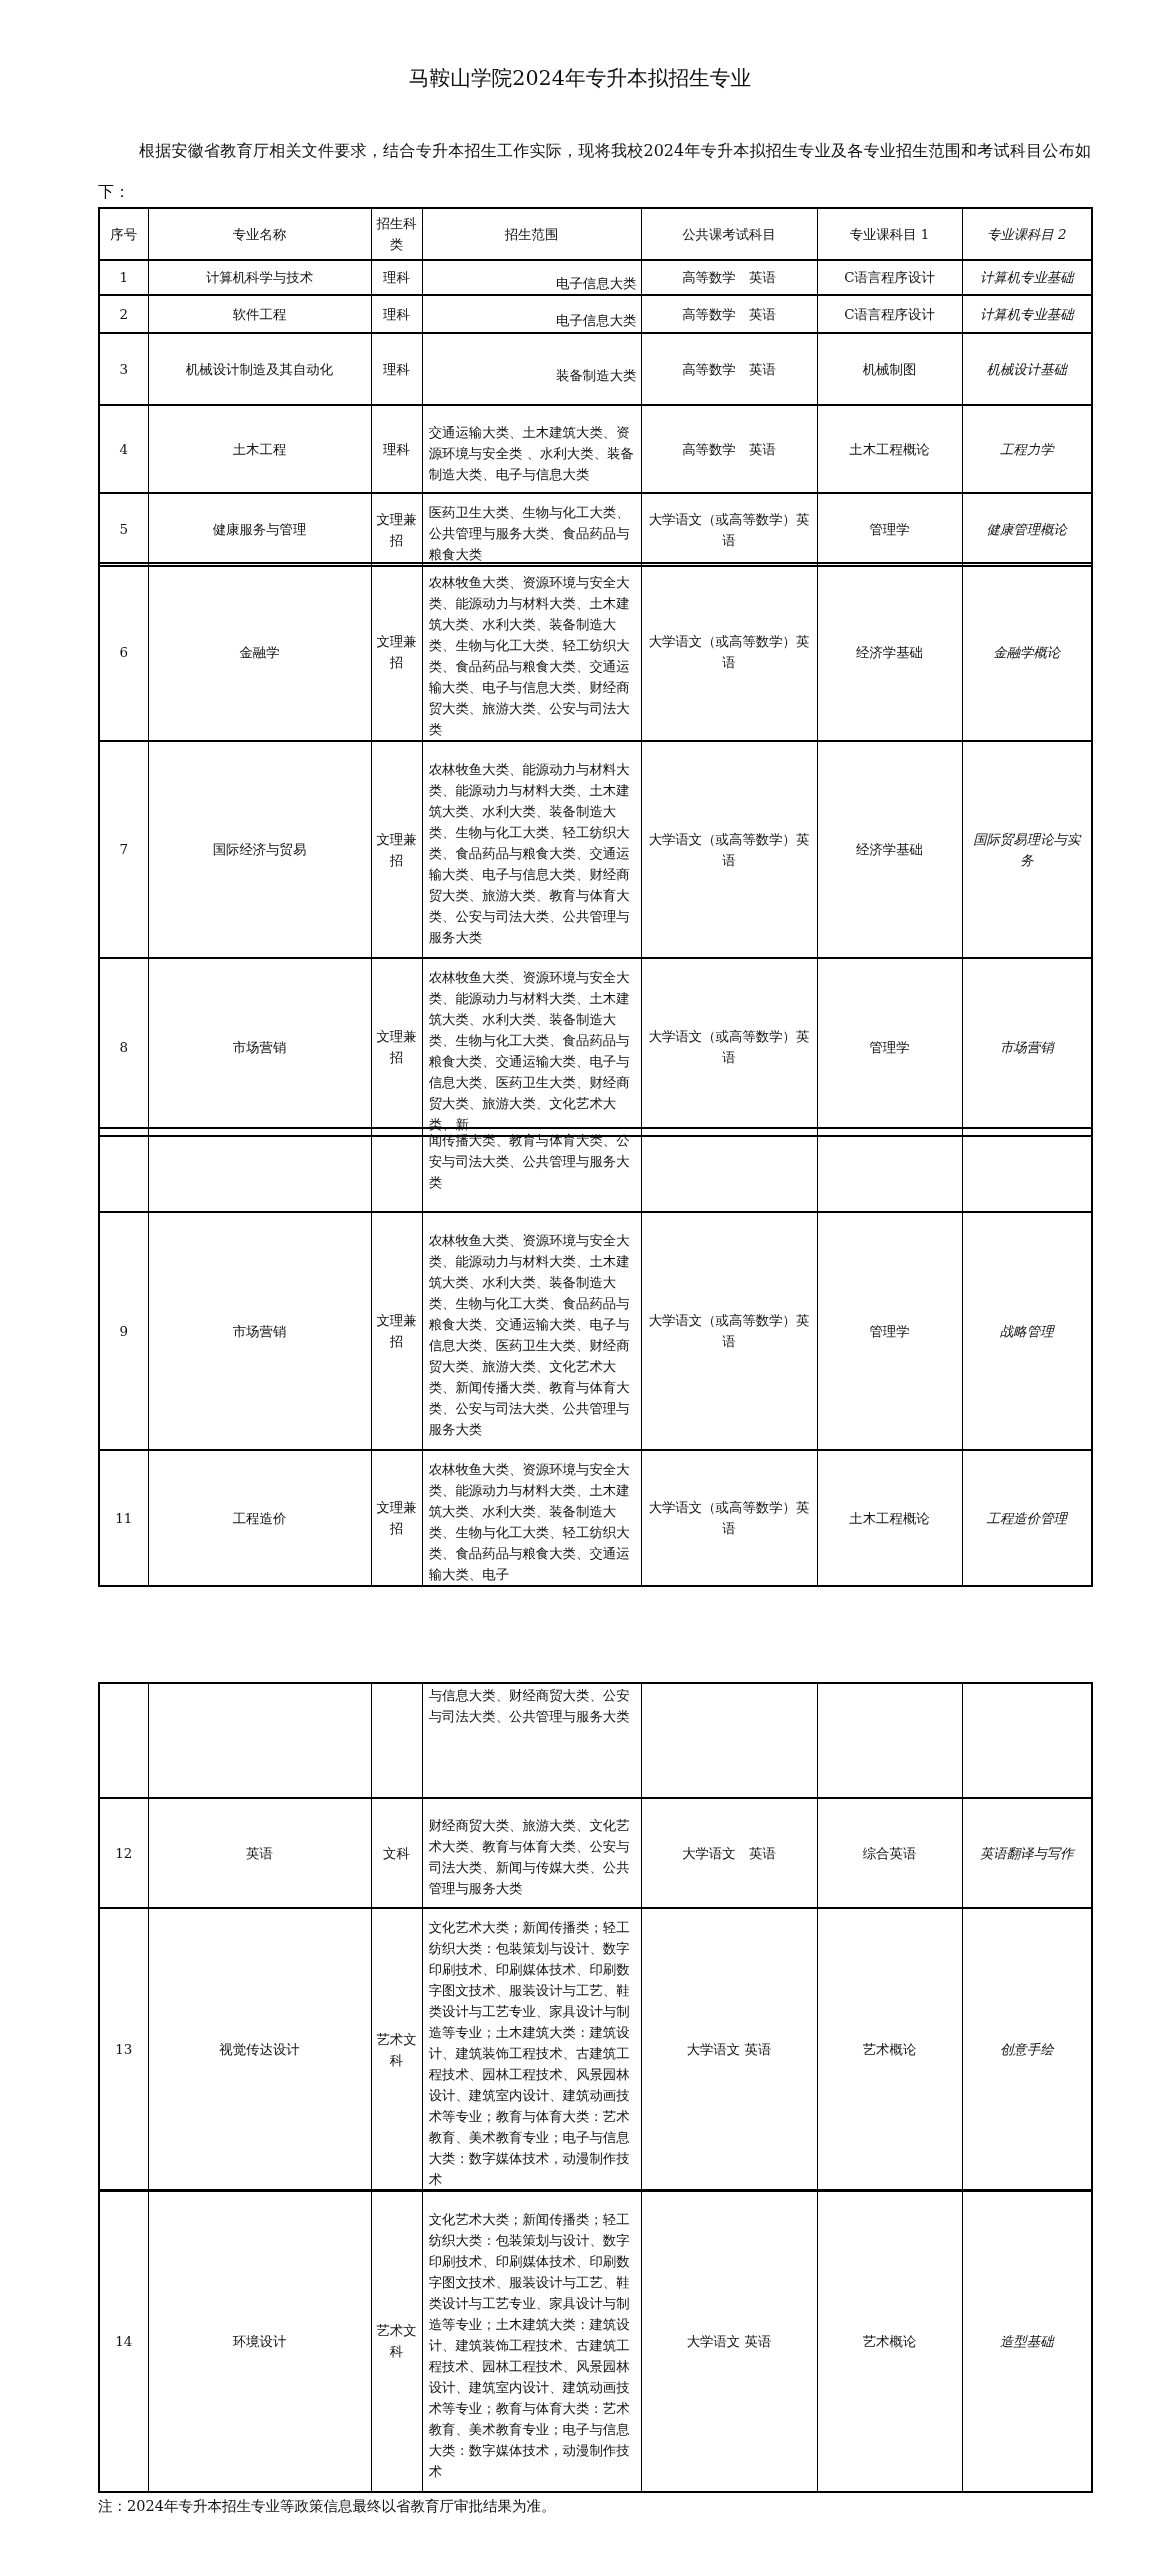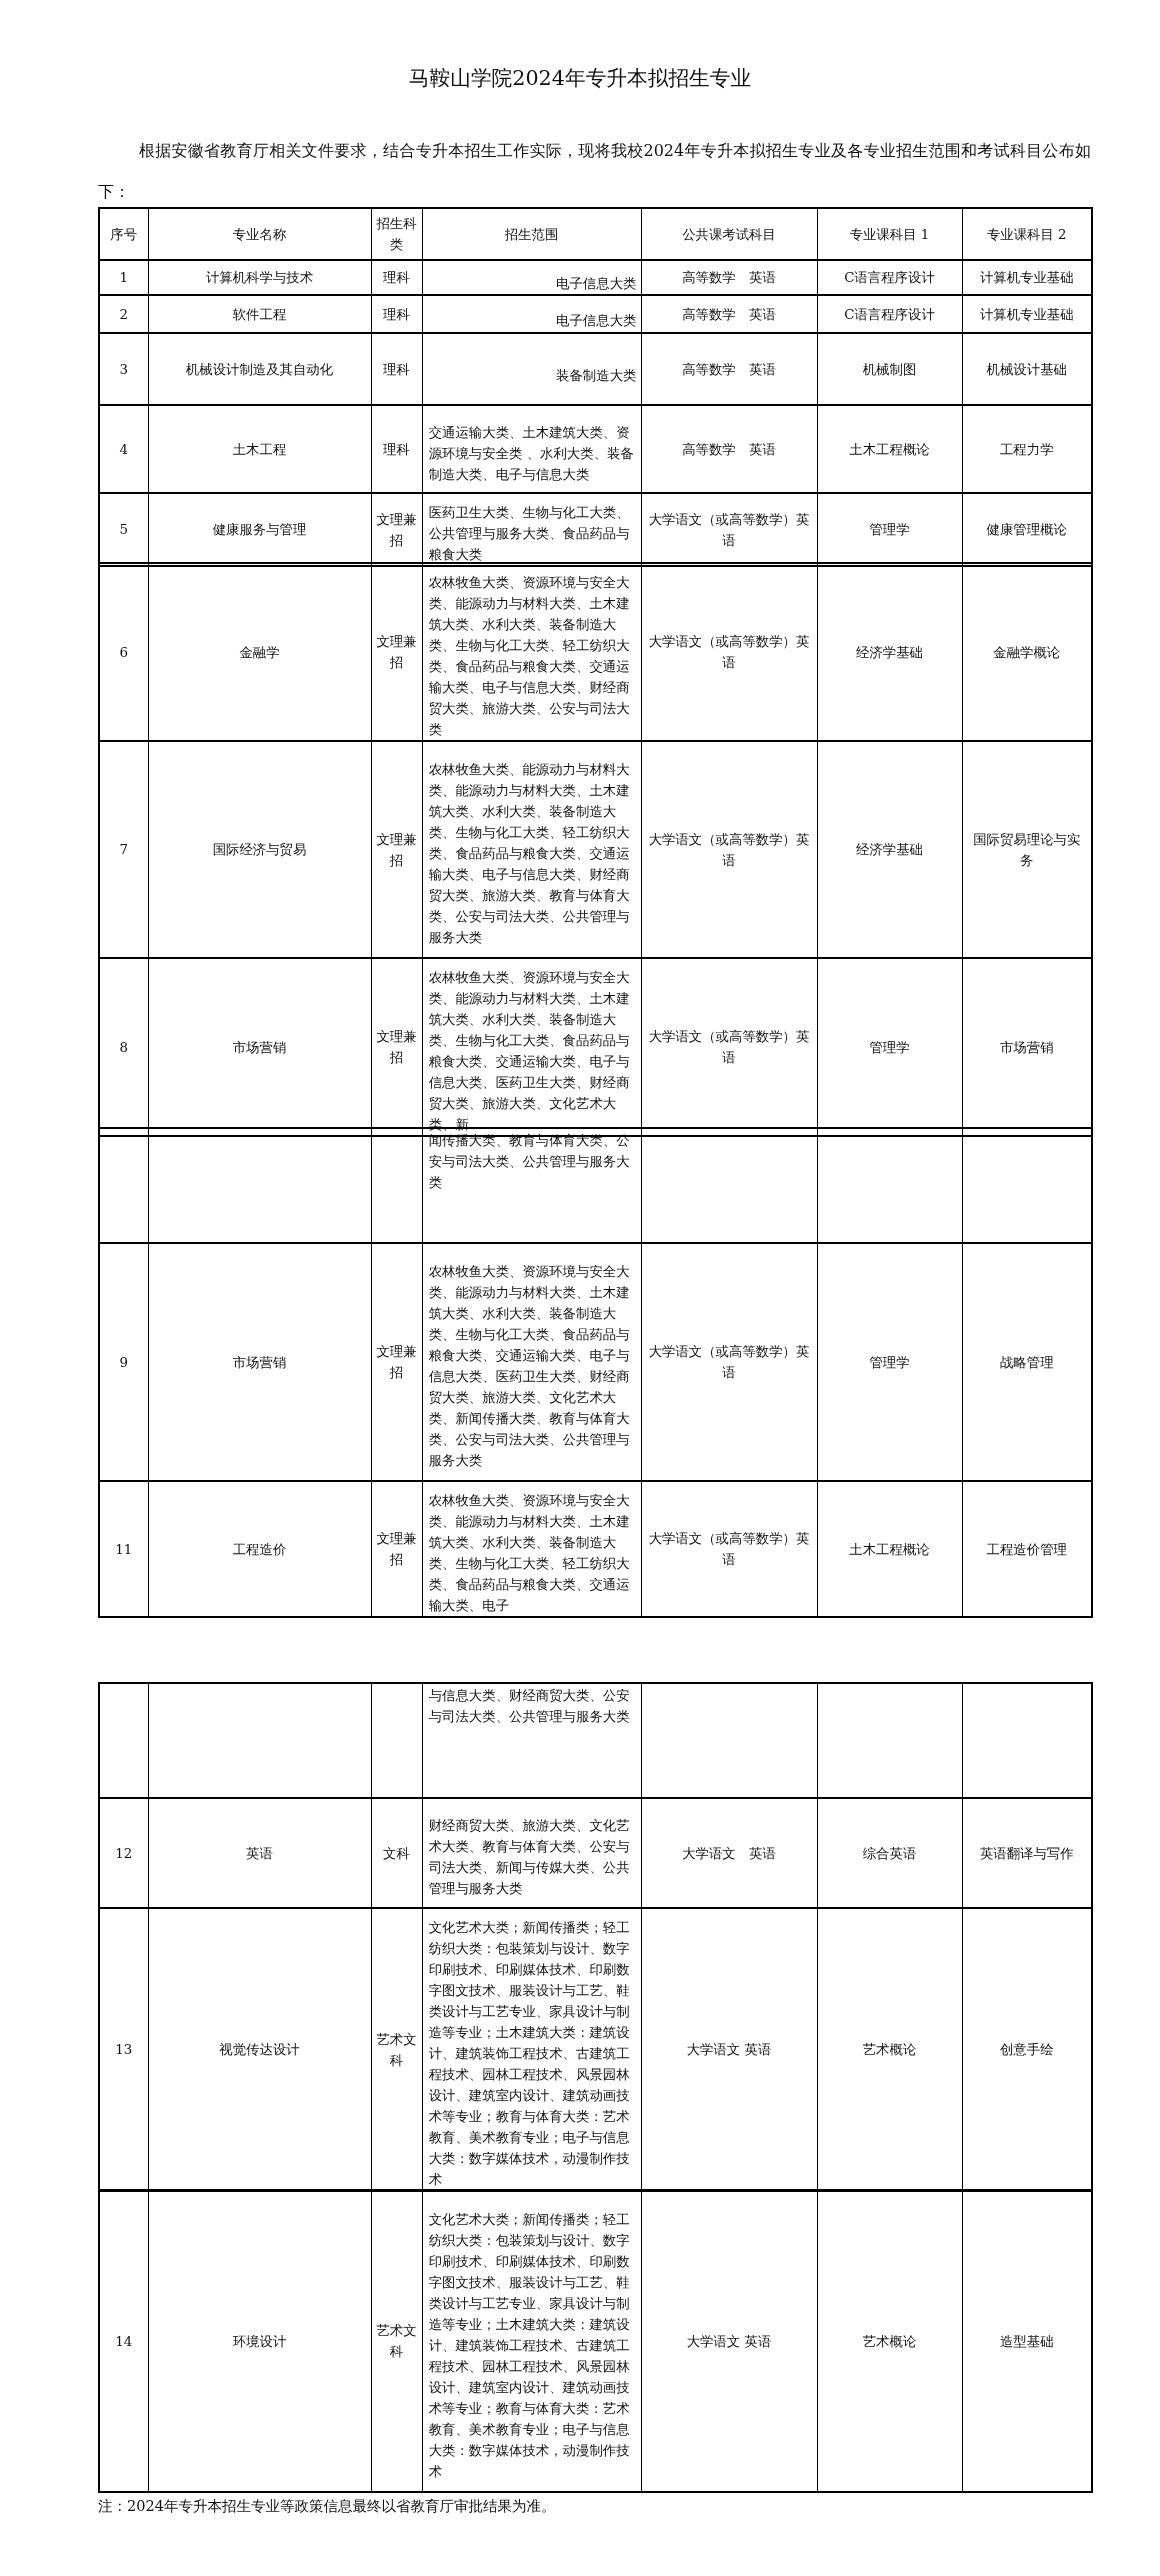--- a/index.html
+++ b/index.html
@@ -8,21 +8,21 @@
   .title { position: absolute; left: 0; width: 1160px; top: 63px; text-align: center;
            font-size: 20.7px; line-height: 31px; letter-spacing: 0px; }
   .intro { position: absolute; left: 98px; width: 993px; top: 130px;
            font-size: 16px; line-height: 41px; text-indent: 41px; text-align: justify; }
   .tbl { position: absolute; left: 98px; border-collapse: collapse; table-layout: fixed;
          font-size: 13.4px; }
   .tbl td { border: 0.8px solid #000; padding: 0 4.1px; vertical-align: middle;
             text-align: center; line-height: 21px; box-sizing: border-box; overflow: hidden; }
   .tbl tr.row td { border-top: 2.1px solid #000; border-bottom: 2.1px solid #000; }
   .tbl td.c-first { border-left: 2.1px solid #000; }
-  .tbl td.c-last { border-right: 2.1px solid #000; }
+  .tbl td.c-last { border-right: 2.1px solid #000; font-style: italic; }
   .tbl td.scope { text-align: left; padding-left: 6.2px; padding-right: 4.1px; vertical-align: top; padding-top: 1px; }
   .tbl td.scope.center { text-align: right; vertical-align: middle; padding-top: 12px; }
   .tbl td.scope.mid { vertical-align: middle; padding-top: 8px; }
   .tbl td.narrow { padding: 0 2.1px; }
   .footnote { position: absolute; left: 98px; top: 2497px; font-size: 14.5px; line-height: 18.6px; }
   col.c0 { width: 49px; } col.c1 { width: 223px; } col.c2 { width: 51px; }
   col.c3 { width: 219px; } col.c4 { width: 176px; } col.c5 { width: 145px; } col.c6 { width: 130px; }
 </style>
 </head>
 <body>
@@ -143,21 +143,21 @@
   <colgroup>
       <col class="c0">
       <col class="c1">
       <col class="c2">
       <col class="c3">
       <col class="c4">
       <col class="c5">
       <col class="c6">
     </colgroup>
   <tbody>
-      <tr class="row" style="height:115px;">
+      <tr class="row" style="height:84px;">
     <td class="c-first narrow"></td>
     <td></td>
     <td class="narrow"></td>
     <td class="scope">闻传播大类、教育与体育大类、公安与司法大类、公共管理与服务大类</td>
     <td></td>
     <td></td>
     <td class="c-last"></td>
   </tr>
   <tr class="row" style="height:238px;">
     <td class="c-first narrow">9</td>

